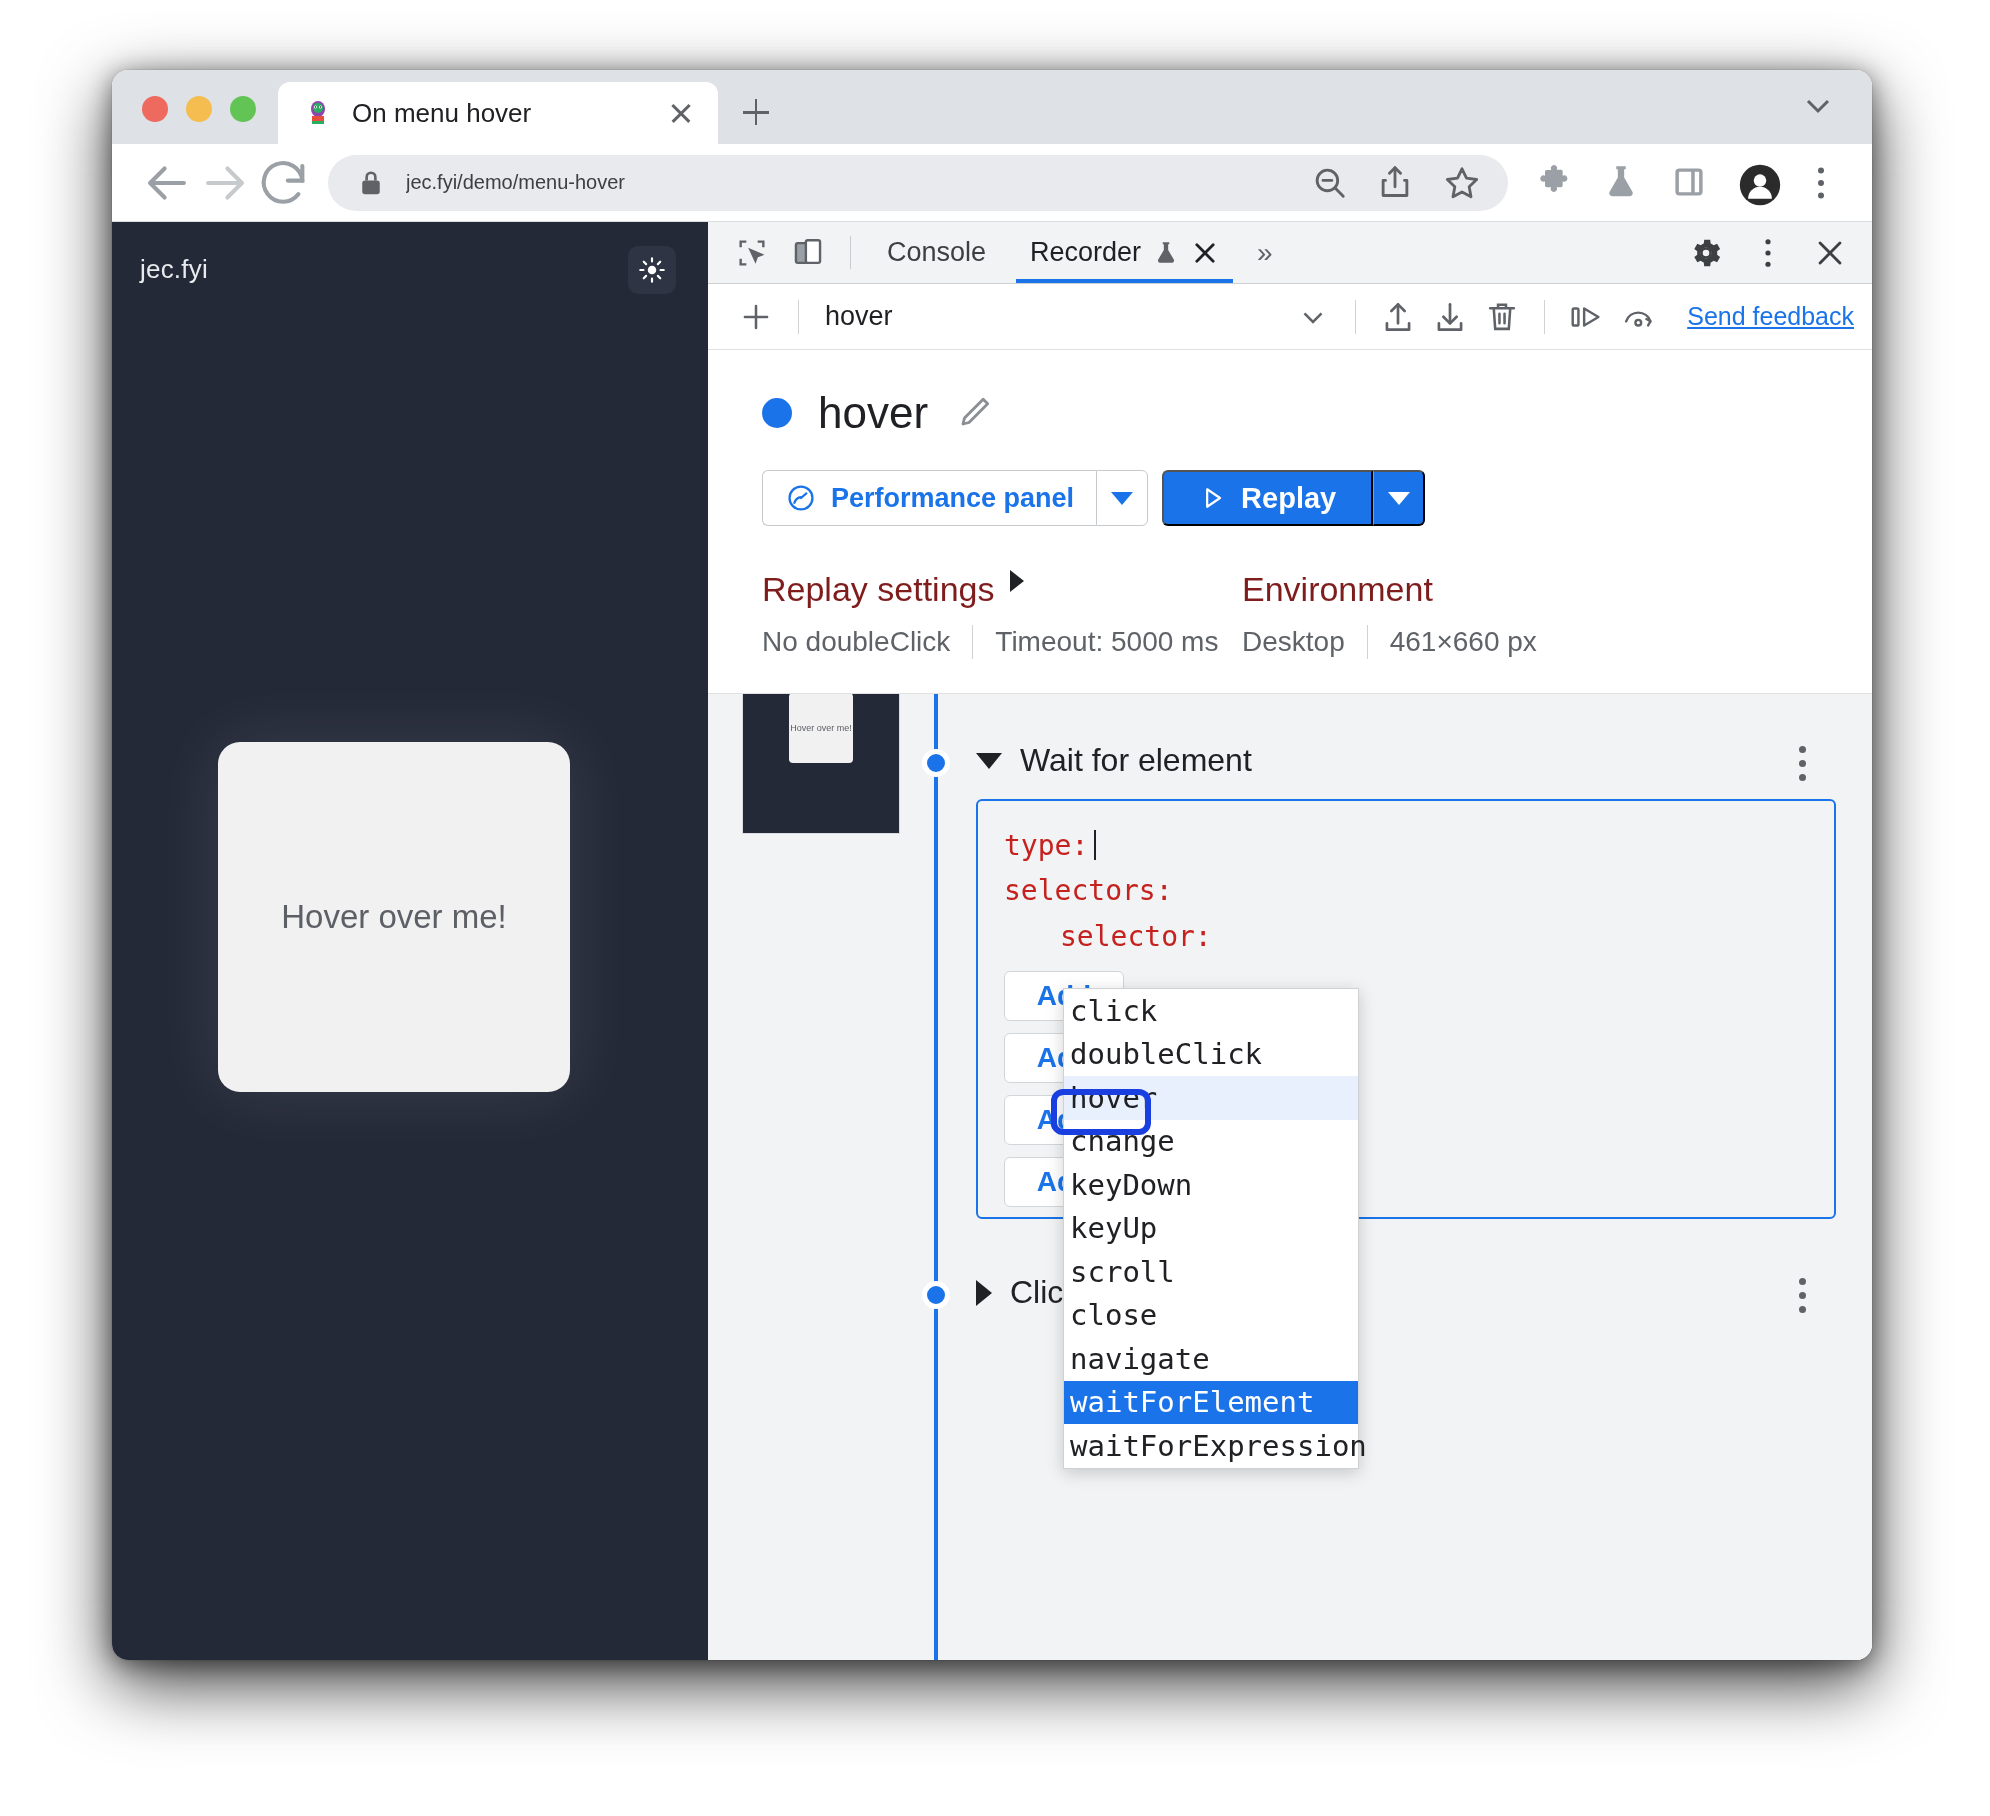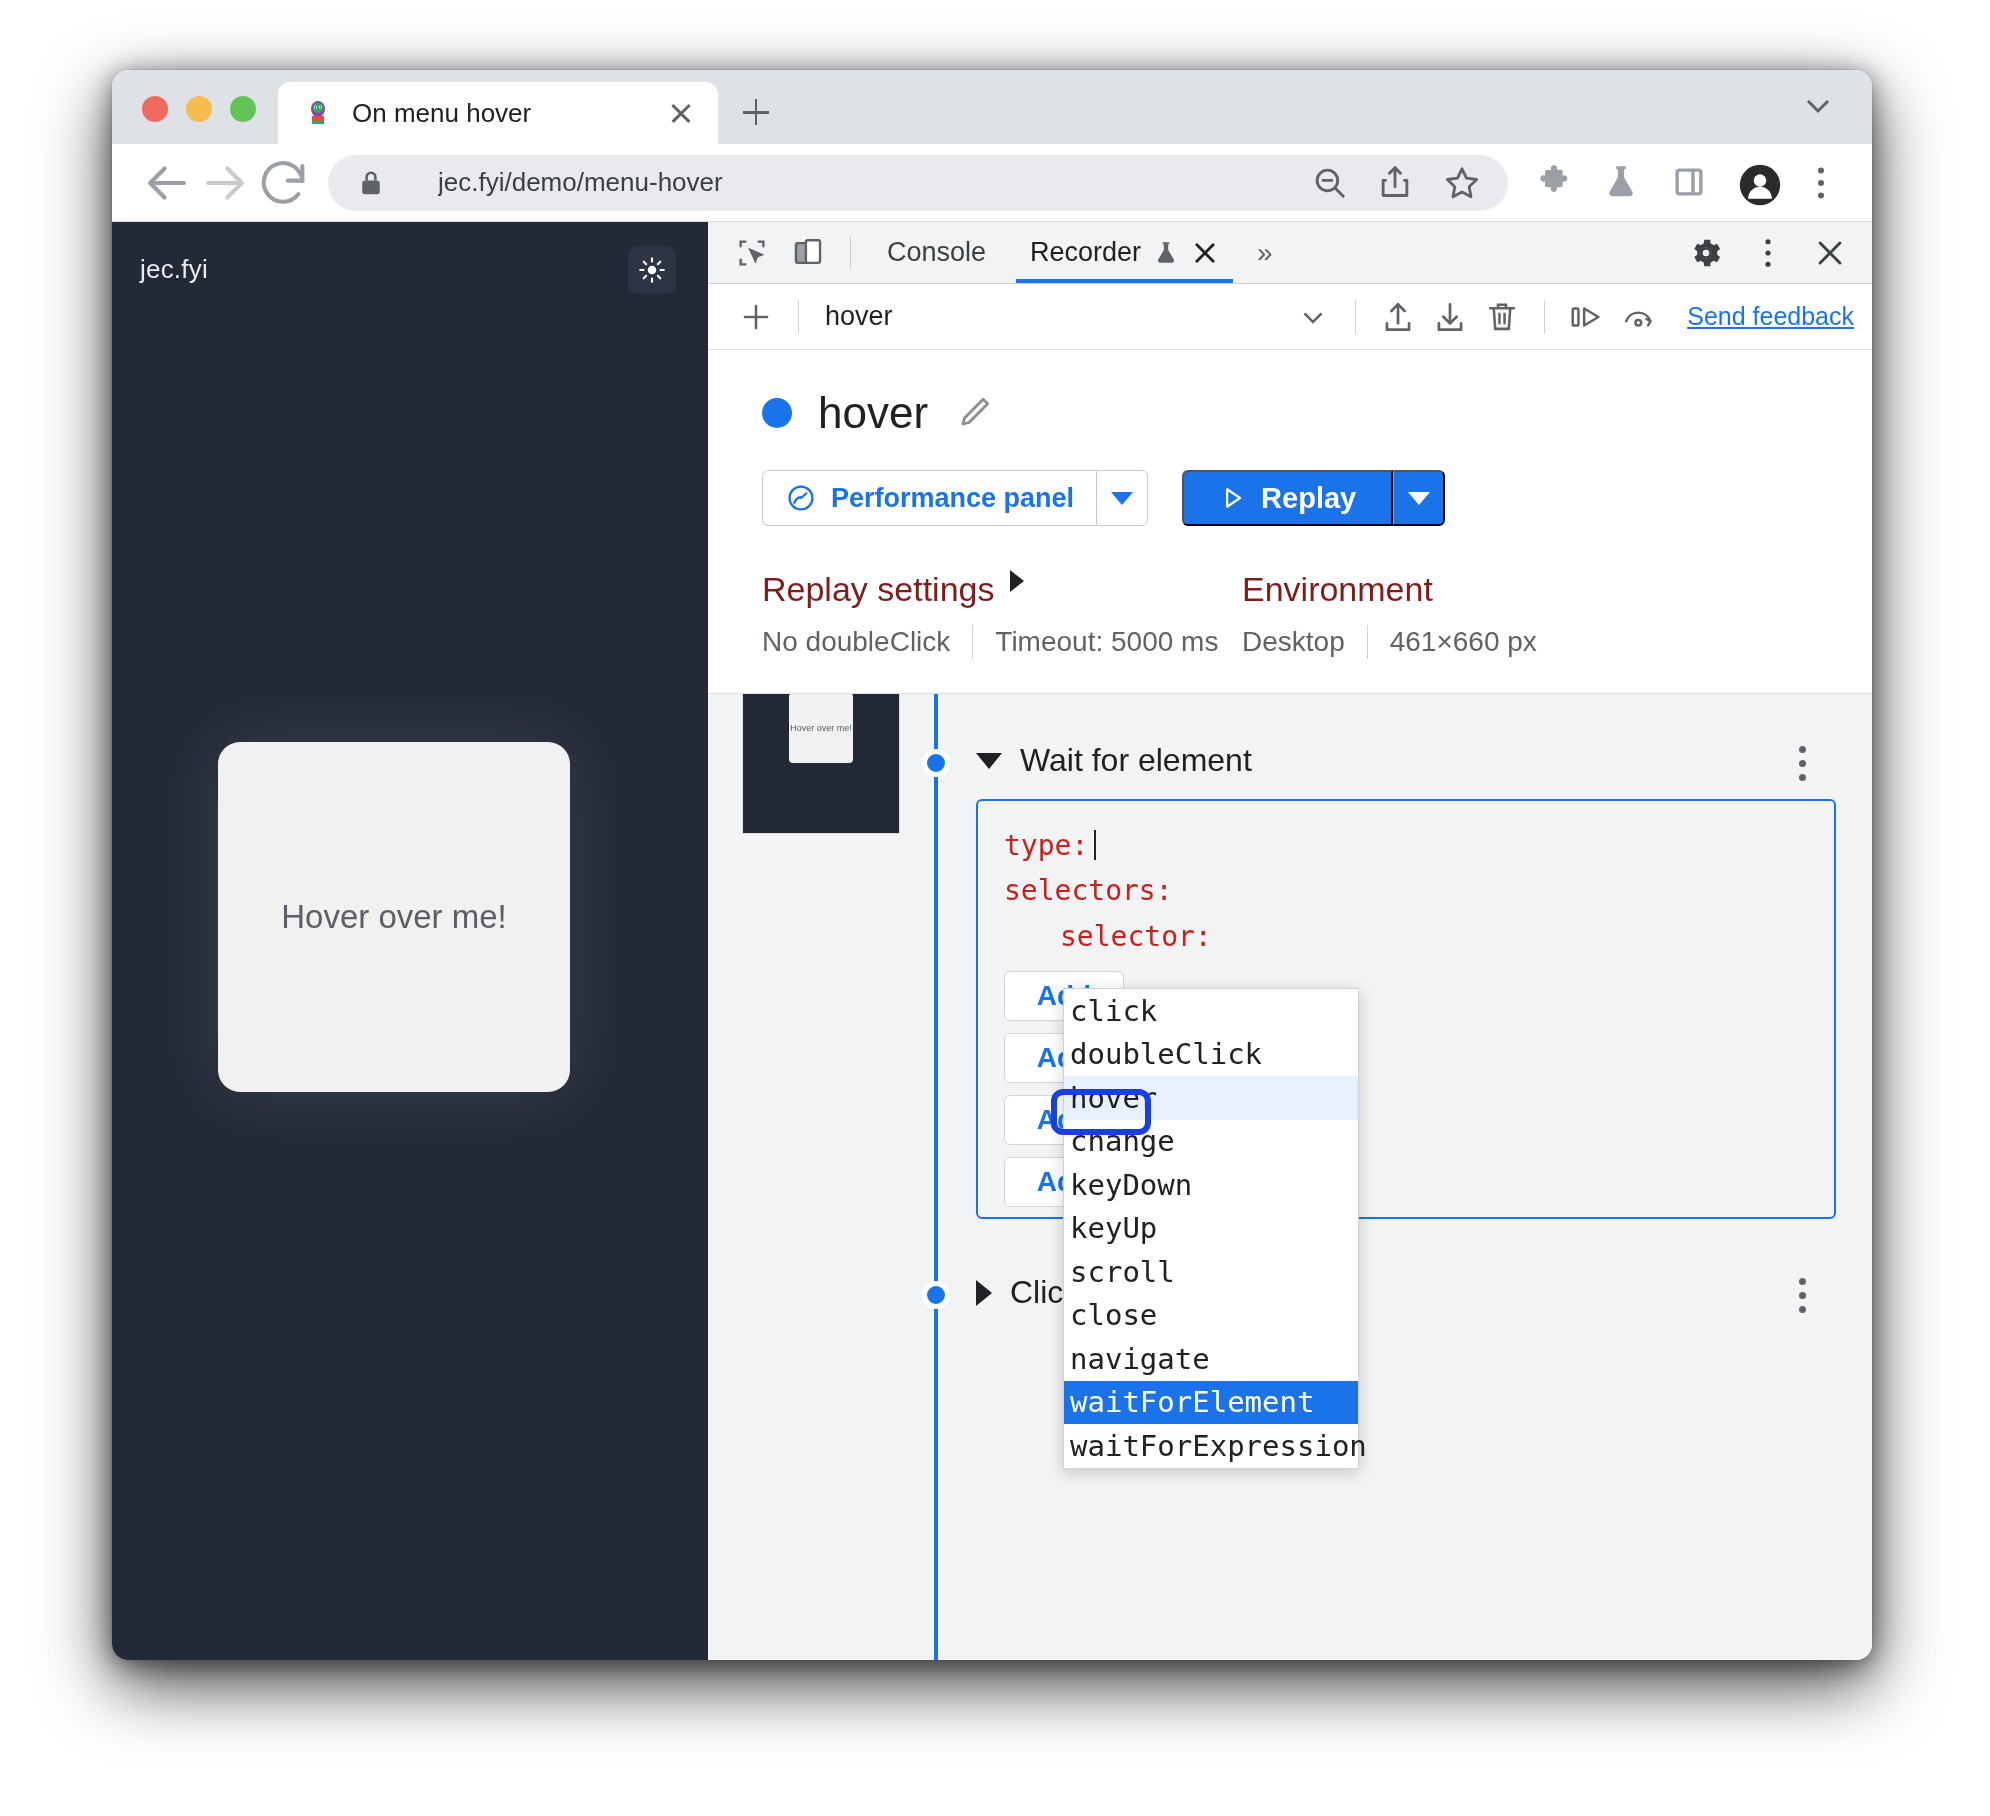--- a/index.html
+++ b/index.html
@@ -92,25 +92,24 @@
     background: #e8eaed;
     border-radius: 28px;
     display: flex;
     align-items: center;
     padding: 0 10px 0 30px;
     margin: 0 16px;
     gap: 22px;
   }
   .omnibox .url {
     flex: 1;
-    font-size: 26px;
+    font-size: 20px;
     color: #3c4043;
     white-space: nowrap;
     overflow: hidden;
-    margin-left: 32px;
   }
   .omni-actions { display: flex; align-items: center; gap: 26px; padding-right: 16px; }
   .tb-icons { display: flex; align-items: center; gap: 28px; padding-left: 10px; }
   .tb-icon { width: 40px; height: 40px; position: relative; flex: none; }
 
   
   .content { display: flex; height: calc(100% - 152px); }
 
   
   .viewport {
@@ -195,21 +194,21 @@
     padding-left: 22px; white-space: nowrap;
   }
 
   
   .rec-head { padding: 38px 0 0 54px; }
   .rec-title-row { display: flex; align-items: center; gap: 26px; }
   .rec-bullet { width: 30px; height: 30px; border-radius: 50%; background: #1a73e8; flex:none; }
   .rec-title { font-size: 44px; color: #202124; font-weight: 400; }
   .pencil { width: 40px; height: 40px; position: relative; flex:none; }
 
-  .rec-buttons { display: flex; align-items: flex-start; gap: 34px; margin-top: 32px; }
+  .rec-buttons { display: flex; align-items: flex-start; gap: 14px; margin-top: 32px; }
   .btn-split { display: flex; align-items: stretch; }
   .btn-outline {
     height: 56px; border: 1px solid #c7cacd; border-right: none;
     border-radius: 6px 0 0 6px; background: #fff;
     display: flex; align-items: center; gap: 14px;
     padding: 0 22px; font-size: 27px; color: #1a73e8; font-weight: 700;
   }
   .btn-outline-caret {
     width: 52px; height: 56px; border: 1px solid #c7cacd;
     border-radius: 0 6px 6px 0; background:#fff;

